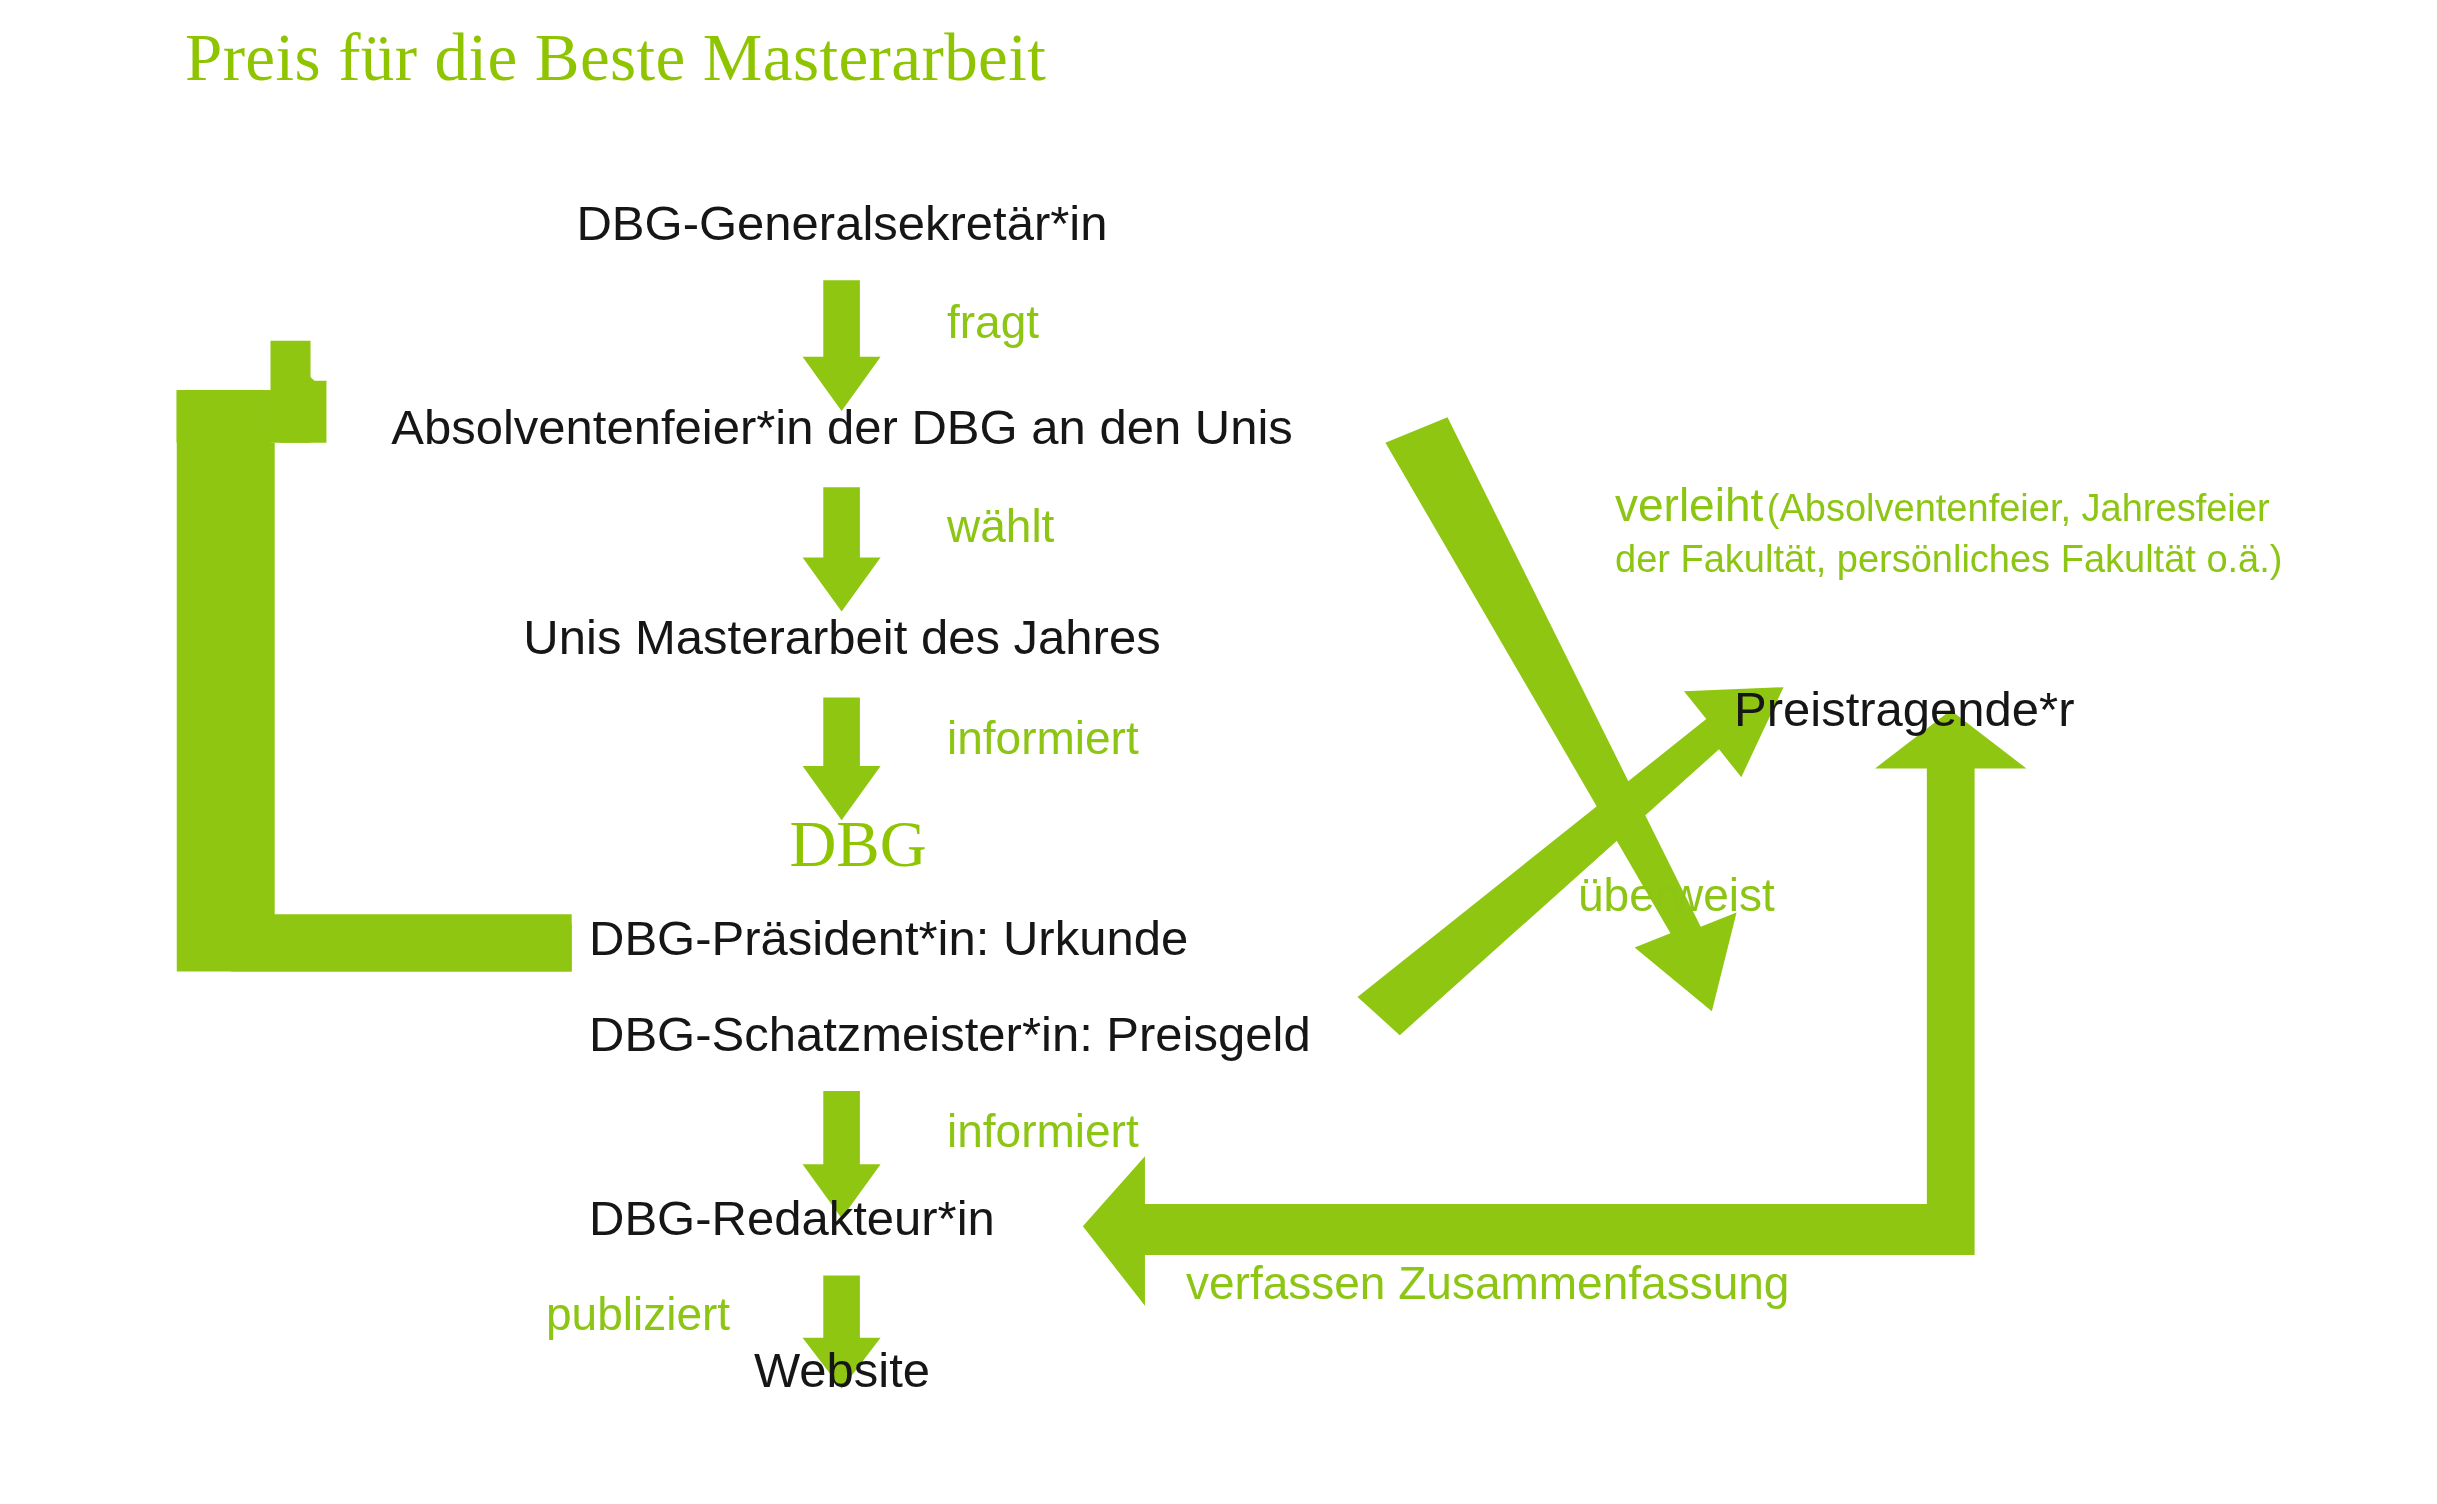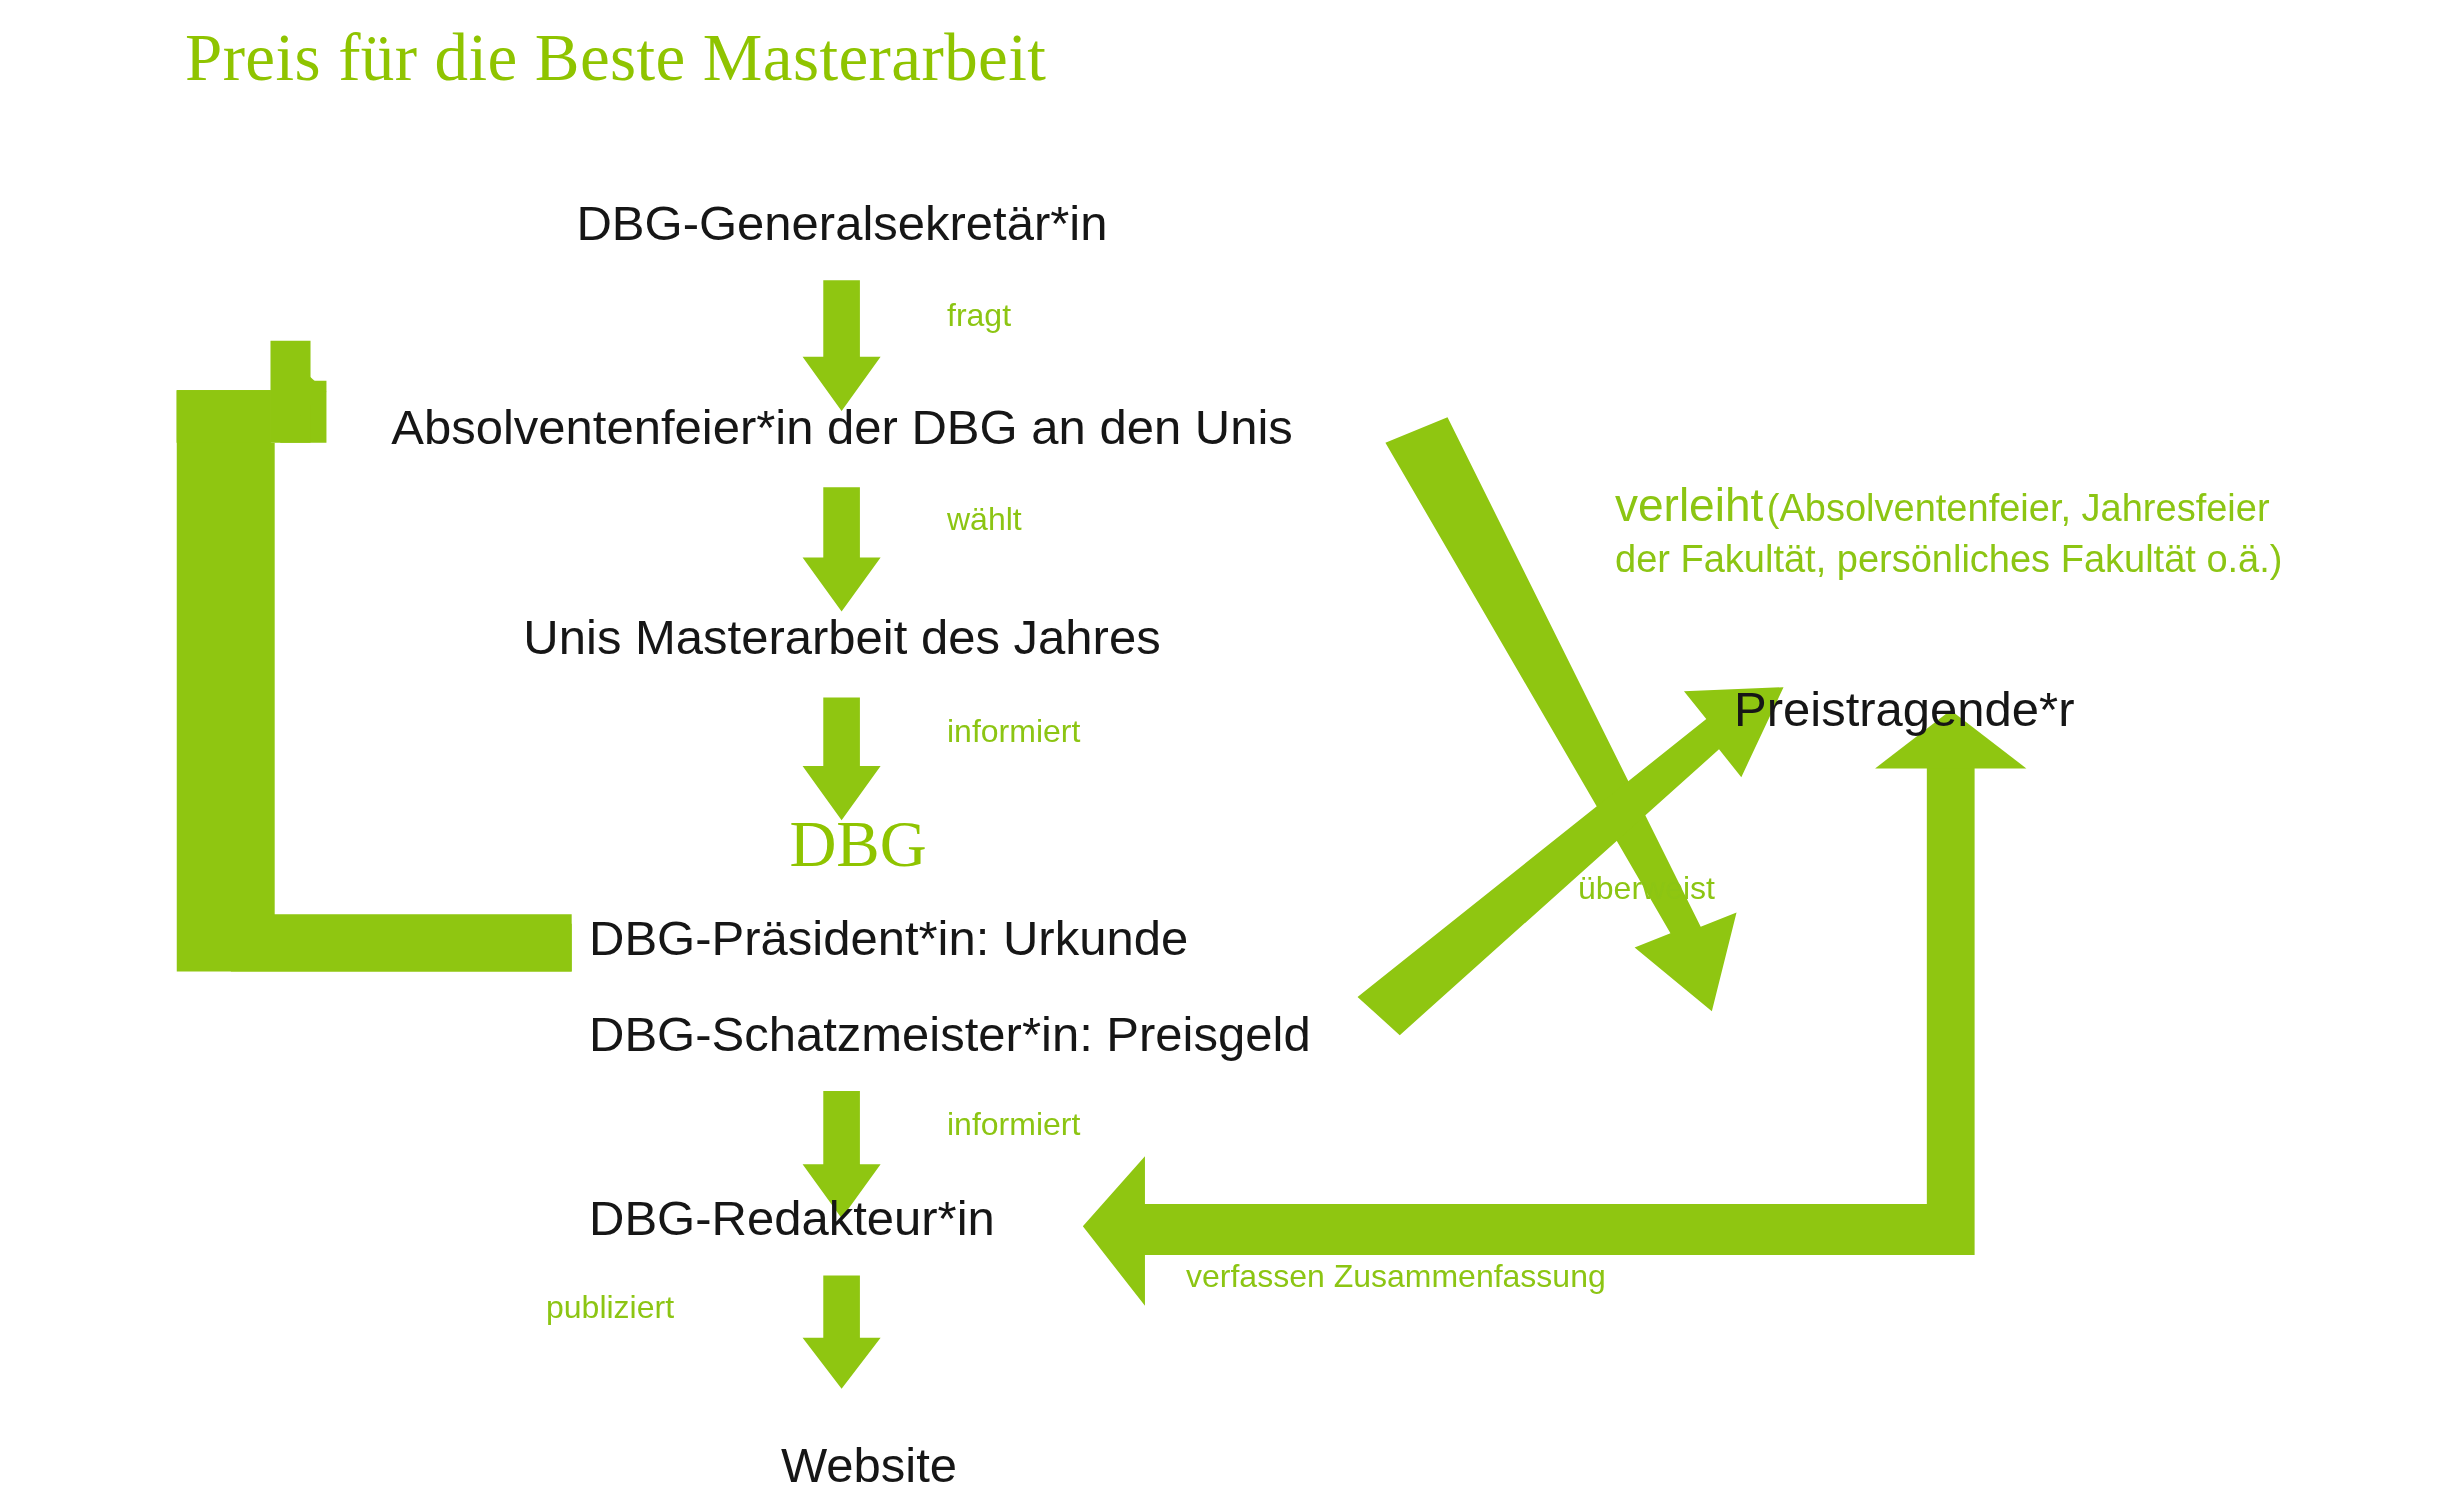--- a/index.html
+++ b/index.html
@@ -35,21 +35,21 @@
     color: #161616;
     white-space: nowrap;
     text-align: right;
   }
   .node.center {
     transform: translateX(-50%);
   }
   .edge-label {
     position: absolute;
     font-family: "Liberation Sans", sans-serif;
-    font-size: 32px;
+    font-size: 46px;
     line-height: 1.0;
     color: #8cc513;
     white-space: nowrap;
   }
   .dbg-word {
     position: absolute;
     font-family: "Liberation Serif", serif;
     font-size: 65px;
     line-height: 1.0;
     color: #8fc400;
@@ -121,21 +121,21 @@
   <div class="node center" style="left:842px; top:613px;">Unis Masterarbeit des Jahres</div>
 
   <div class="dbg-word" style="left:842px; top:812px;margin-left:16px;">DBG</div>
 
   <div class="node" style="left:589px; top:914px;">DBG-Präsident*in: Urkunde</div>
 
   <div class="node" style="left:589px; top:1010px;">DBG-Schatzmeister*in: Preisgeld</div>
 
   <div class="node" style="left:589px; top:1194px;">DBG-Redakteur*in</div>
 
-  <div class="node center" style="left:842px; top:1441px;margin-left:27px;">Website</div>
+  <div class="node center" style="left:842px; top:1346px;">Website</div>
 
   <div class="node" style="left:1734px; top:685px;">Preistragende*r</div>
 
   <div class="edge-label" style="left:947px; top:299px;">fragt</div>
 
   <div class="edge-label" style="left:947px; top:503px;">wählt</div>
 
   <div class="edge-label" style="left:947px; top:715px;">informiert</div>
 
   <div class="edge-label" style="left:947px; top:1108px;">informiert</div>

